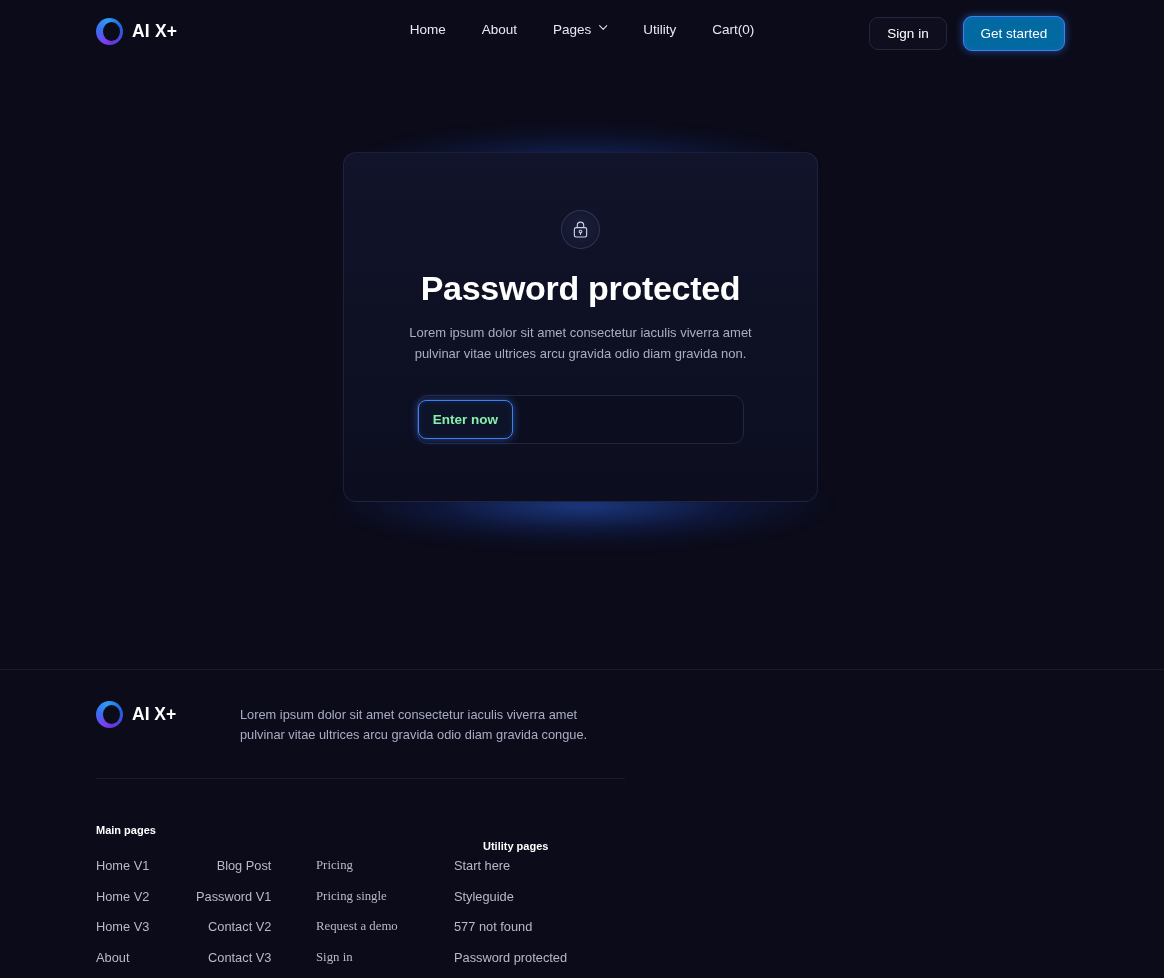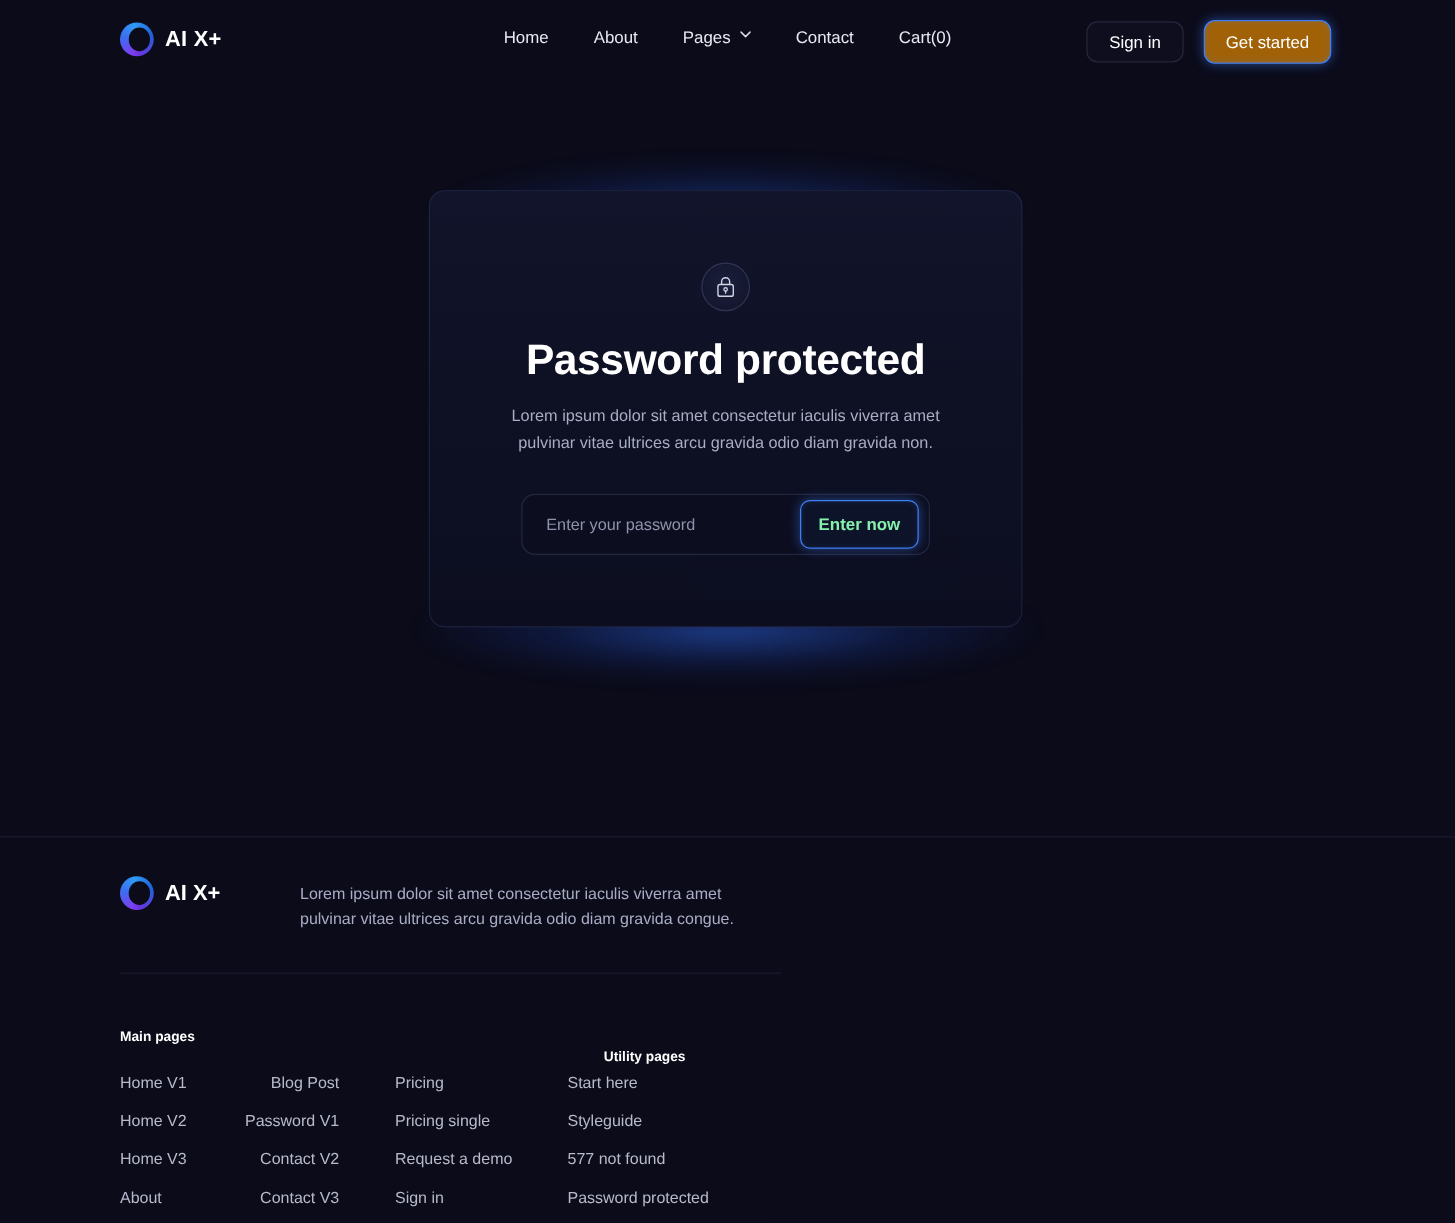--- a/index.html
+++ b/index.html
@@ -43,21 +43,21 @@
   .nav-actions { position:absolute; right:99px; top:16px; display:flex; gap:16px; align-items:center; }
   .btn {
     font-size:13.5px; color:#fff; border-radius:9px; cursor:pointer;
     display:flex; align-items:center; justify-content:center; white-space:nowrap;
     background:#0e0e1f;
   }
   .btn-signin { width:78px; height:33px; border:1px solid #26263c; }
   .btn-getstarted {
     width:102px; height:35px; border:1px solid #3f7ff5;
     box-shadow:0 0 9px rgba(63,127,245,.55), inset 0 0 7px rgba(63,127,245,.18);
-    background:#a16207;
+    background:#0369a1;
   }
 
   
   .glow-top {
     position:absolute; left:50%; transform:translateX(-50%); top:76px;
     width:640px; height:95px; z-index:1;
     background:radial-gradient(ellipse 320px 60px at 50% 100%, rgba(37,86,200,.55) 0%, rgba(24,56,140,.26) 42%, rgba(11,11,26,0) 75%);
     filter:blur(6px);
   }
   .glow-bottom {
@@ -140,21 +140,21 @@
 
   .f-colhead { font-size:11px; font-weight:700; color:#fff; }
   .f-link { font-size:12.8px; color:#b6bacb; cursor:pointer; display:block; white-space:nowrap; }
 
   .f-main-head { position:absolute; left:96px; top:154px; }
   .f-util-head { position:absolute; left:483px; top:170px; }
 
   .f-col { position:absolute; top:188px; display:flex; flex-direction:column; gap:15.5px; }
   .f-col-1 { left:96px; }
   .f-col-2 { left:196px;align-items:flex-end; }
-  .f-col-3 { left:316px; }
+  .f-col-3 { left:316px;font-family:Liberation Serif, serif; }
   .f-col-4 { left:454px; }
 </style>
 </head>
 <body>
 
 <div class="navbar">
 
   <div class="brand">
     <span class="logo-ring"></span>
     <span class="brand-name">AI X+</span>
@@ -169,21 +169,21 @@
     </span>
     <span class="nav-link">
       <span>Pages</span>
       <span class="chev">
         <svg width="9" height="9" viewBox="0 0 10 10">
             <path d="M1 3 L5 7 L9 3" stroke="#d8dae6" stroke-width="1.3" fill="none" stroke-linecap="round" stroke-linejoin="round"></path>
           </svg>
       </span>
     </span>
     <span class="nav-link">
-      <span>Contact</span>
+      <span>Utility</span>
     </span>
     <span class="nav-link">
       <span>Cart(0)</span>
     </span>
   </div>
 
   <div class="nav-actions">
     <div class="btn btn-signin">Sign in</div>
     <div class="btn btn-getstarted">Get started</div>
   </div>
@@ -198,21 +198,20 @@
       <rect x="2.5" y="8" width="13" height="10" rx="1.8" fill="none" stroke="#cfd3e2" stroke-width="1.2"></rect>
       <path d="M5.6 8 V5.6 a3.4 3.4 0 0 1 6.8 0 V8" fill="none" stroke="#cfd3e2" stroke-width="1.2"></path>
       <circle cx="9" cy="12.2" r="1.45" fill="none" stroke="#cfd3e2" stroke-width="1.1"></circle>
       <line x1="9" y1="13.4" x2="9" y2="15.3" stroke="#cfd3e2" stroke-width="1.1" stroke-linecap="round"></line>
     </svg>
   </div>
   <div class="pw-title">Password protected</div>
   <div class="pw-desc">Lorem ipsum dolor sit amet consectetur iaculis viverra amet pulvinar vitae ultrices arcu gravida odio diam gravida non.</div>
 
   <div class="pw-form">
-    <input class="pw-input" type="password" placeholder="Enter your password" style="">
     <button class="pw-submit">Enter now</button>
   </div>
 </div>
 
 <div class="footer-sep"></div>
 <div class="footer">
 
   <div class="f-brand">
     <span class="f-logo-ring"></span>
     <span class="f-brand-name">AI X+</span>

